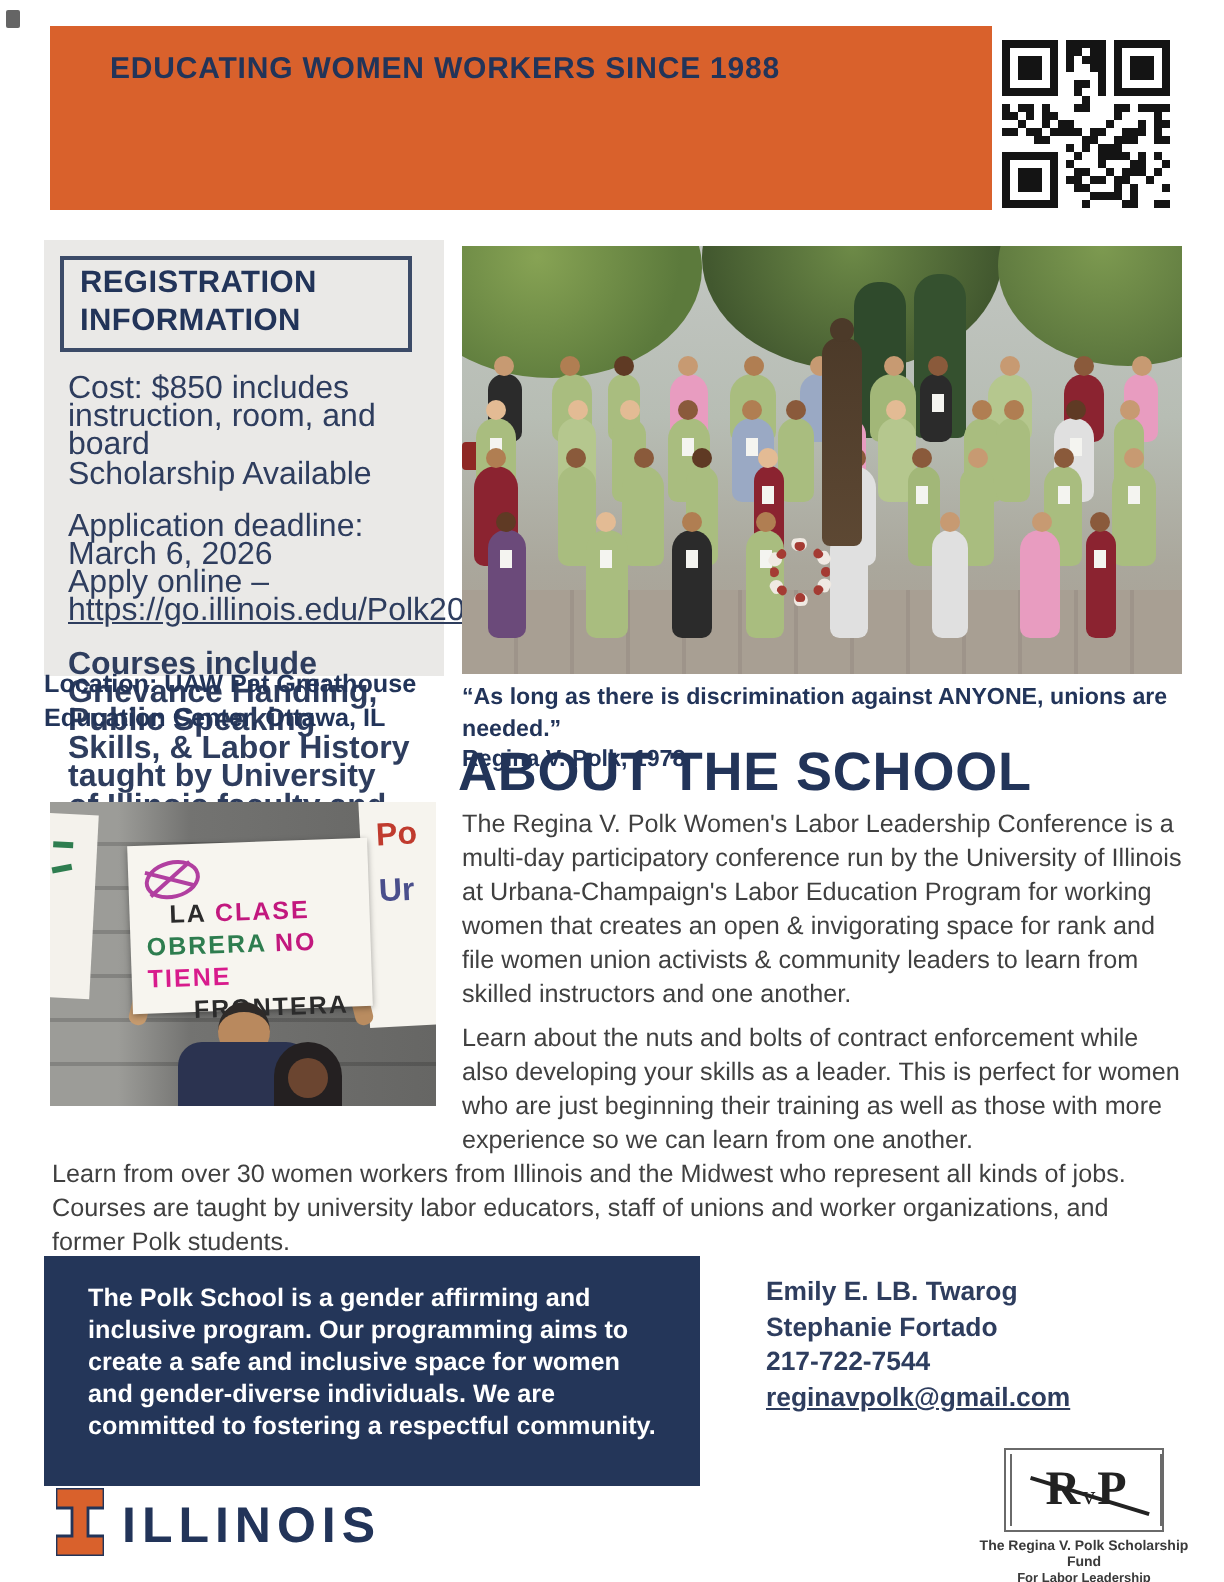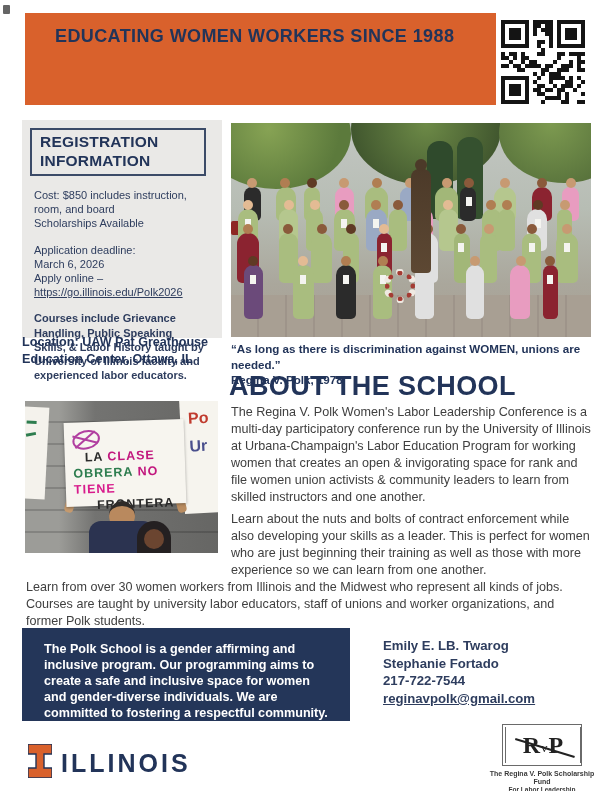--- a/index.html
+++ b/index.html
@@ -3,30 +3,30 @@
 <meta charset="utf-8">
 <style>
   html,body{margin:0;padding:0;background:#fff;}
   .page{position:relative;width:612px;height:791px;background:#ffffff;overflow:hidden;
         font-family:"Liberation Sans",sans-serif;color:#2e3d5e;}
   .abs{position:absolute;}
 
   
   .banner{left:25px;top:13px;width:471px;height:92px;background:#d9612c;box-sizing:border-box;padding:10px 0 0 30px;}
   .banner-title{font-size:40px;font-weight:bold;color:#223459;letter-spacing:1px;line-height:1.05;}
-  .banner-sub{font-size:18px;font-weight:bold;color:#223459;letter-spacing:.4px;margin-top:3px;}
+  .banner-sub{font-size:15px;font-weight:bold;color:#223459;letter-spacing:.4px;margin-top:3px;}
   .corner-mark{left:3px;top:5px;width:7px;height:9px;background:#4a4a4a;opacity:.85;border-radius:1px;}
   .qr{left:501px;top:20px;width:84px;height:84px;background:#fff;}
 
   
   .gray-panel{left:22px;top:120px;width:200px;height:218px;background:#eae9e7;box-sizing:border-box;padding:8px 10px 0 8px;}
   .reg-title-box{border:2px solid #3c4b68;width:164px;height:44px;display:flex;align-items:center;
                  padding-left:8px;box-sizing:content-box;}
   .reg-title{font-size:15.5px;font-weight:bold;color:#223459;line-height:1.22;letter-spacing:.2px;width:150px;}
-  .reg-text{font-size:11px;line-height:14.2px;color:#2e3d5e;margin:12px 4px 0 4px;width:172px;}
+  .reg-text{font-size:16px;line-height:14.2px;color:#2e3d5e;margin:12px 4px 0 4px;width:172px;}
   .reg-text.b{font-weight:bold;}
   .reg-link{color:#2e3d5e;text-align:right;}
 
   
   .loc-block{left:22px;top:334px;width:212px;font-size:12.6px;font-weight:bold;color:#223459;line-height:17px;}
 
   
   .photo-main{left:231px;top:123px;width:360px;height:214px;overflow:hidden;
      background:linear-gradient(180deg,#c2c6c2 0%,#b7bdb4 40%,#aaa79c 75%,#a89f93 100%);}
   .tree{border-radius:50%;}
@@ -68,21 +68,21 @@
   .doodle:before,.doodle:after{content:"";position:absolute;left:-2px;top:6px;width:26px;height:2px;background:#b13fa0;}
   .doodle:before{transform:rotate(28deg);}
   .doodle:after{transform:rotate(-28deg);}
   .holder-head{left:84px;top:100px;width:26px;height:24px;border-radius:50%;background:#b9895e;border-top:5px solid #2e2a28;}
   .holder-body{left:64px;top:120px;width:66px;height:34px;background:#2b3350;border-radius:12px 12px 0 0;}
   .friend-hair{left:112px;top:120px;width:34px;height:34px;background:#242021;border-radius:50% 50% 0 0;}
   .friend-head{left:119px;top:128px;width:20px;height:20px;border-radius:50%;background:#6b4530;}
 
   
   .navy-box{left:22px;top:628px;width:328px;box-sizing:border-box;background:#243659;color:#fff;
-     padding:13px 18px 0 22px;font-size:12.6px;font-weight:bold;line-height:16px;}
+     padding:13px 18px 22px 22px;font-size:12.6px;font-weight:bold;line-height:16px;}
 
   
   .contact{left:383px;top:637px;font-size:13.2px;font-weight:bold;color:#2e3d5e;line-height:17.6px;}
   .contact .email{text-decoration:underline;color:#2e3d5e;}
 
   
   .il-logo{left:28px;top:744px;display:flex;align-items:center;gap:9px;}
   .il-word{font-size:25px;font-weight:bold;color:#223459;letter-spacing:3px;}
   .rvp{left:482px;top:724px;width:120px;text-align:center;color:#3a3a3a;}
   .rvp-box{margin:0 auto;width:74px;height:36px;border:1px solid #6a6a6a;padding:2px;box-sizing:content-box;}
@@ -325,21 +325,21 @@
         <rect x="24" y="76" width="4" height="4"></rect>
         <rect x="24" y="80" width="4" height="4"></rect>
       </svg></div>
 
   <div class="abs gray-panel">
     <div class="reg-title-box">
       <div class="reg-title">REGISTRATION INFORMATION</div>
     </div>
     <div class="reg-text">
       <span>Cost: $850 includes instruction, room, and board</span><br>
-      <span>Scholarships Available</span>
+      <span>Scholarship Available</span>
     </div>
     <div class="reg-text">
       <span>Application deadline:</span><br>
       <span>March 6, 2026</span><br>
       <span>Apply online –</span><br>
       <a class="reg-link" href="#">https://go.illinois.edu/Polk2026</a>
     </div>
     <div class="reg-text b">Courses include Grievance Handling, Public Speaking Skills, &amp; Labor History taught by University of Illinois faculty and experienced labor educators.</div>
   </div>
 
@@ -454,21 +454,21 @@
       <div style="position:absolute;left:312px;top:142px;width:15px;height:54px;background:#8b2330;border-radius:8px 8px 5px 5px;"></div>
       <div style="position:absolute;left:314px;top:133px;width:10px;height:10px;border-radius:50%;background:#8a5a3b;"></div>
       <div style="position:absolute;left:316px;top:152px;width:6px;height:9px;background:#f4f4f0;"></div>
       <div class="abs statue"></div>
       <div class="abs statue-head"></div>
       <div class="abs wreath"></div>
       <div class="abs wreath2"></div>
     </div>
 
   <div class="abs quote">
-    <div>“As long as there is discrimination against WOMEN, unions are needed.”</div>
+    <div>“As long as there is discrimination against ANYONE, unions are needed.”</div>
     <div>Regina V. Polk, 1978</div>
   </div>
 
   <div class="abs about-h">ABOUT THE SCHOOL</div>
   <div class="abs para p1">The Regina V. Polk Women's Labor Leadership Conference is a multi-day participatory conference run by the University of Illinois at Urbana-Champaign's Labor Education Program for working women that creates an open &amp; invigorating space for rank and file women union activists &amp; community leaders to learn from skilled instructors and one another.</div>
   <div class="abs para p2">Learn about the nuts and bolts of contract enforcement while also developing your skills as a leader. This is perfect for women who are just beginning their training as well as those with more experience so we can learn from one another.</div>
   <div class="abs para p3">Learn from over 30 women workers from Illinois and the Midwest who represent all kinds of jobs. Courses are taught by university labor educators, staff of unions and worker organizations, and former Polk students.</div>
 
   <div class="abs photo-sign">
     <div class="abs side-sign-l">

